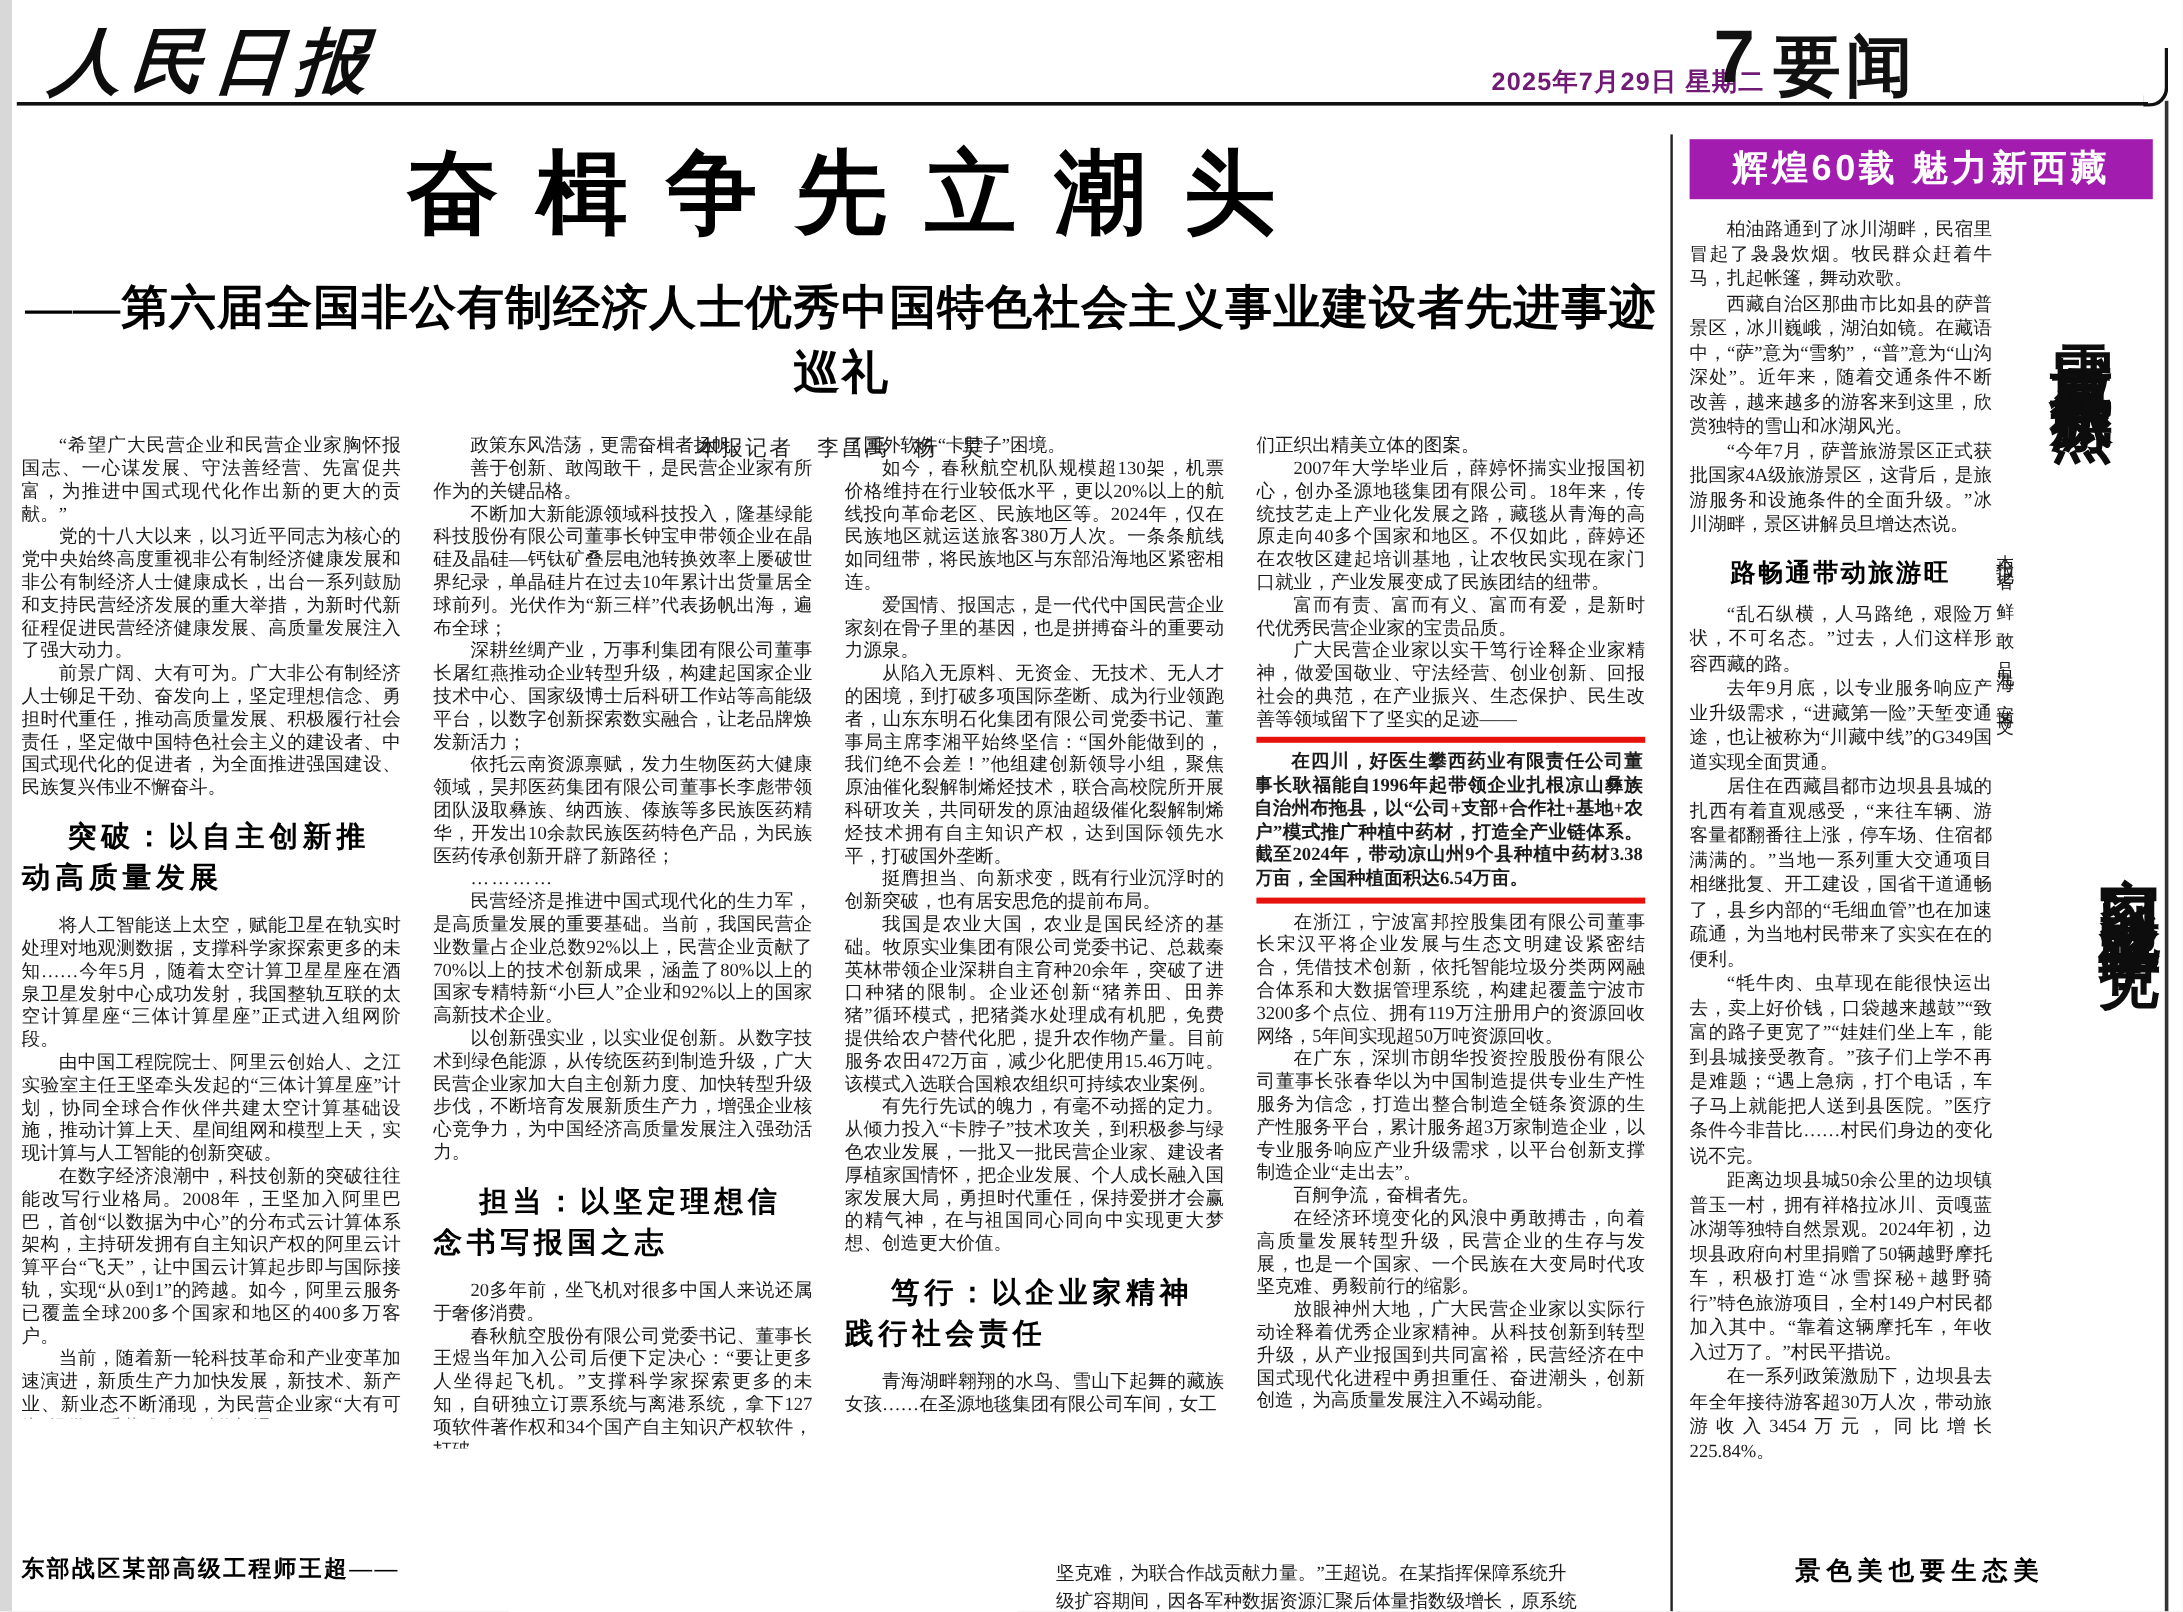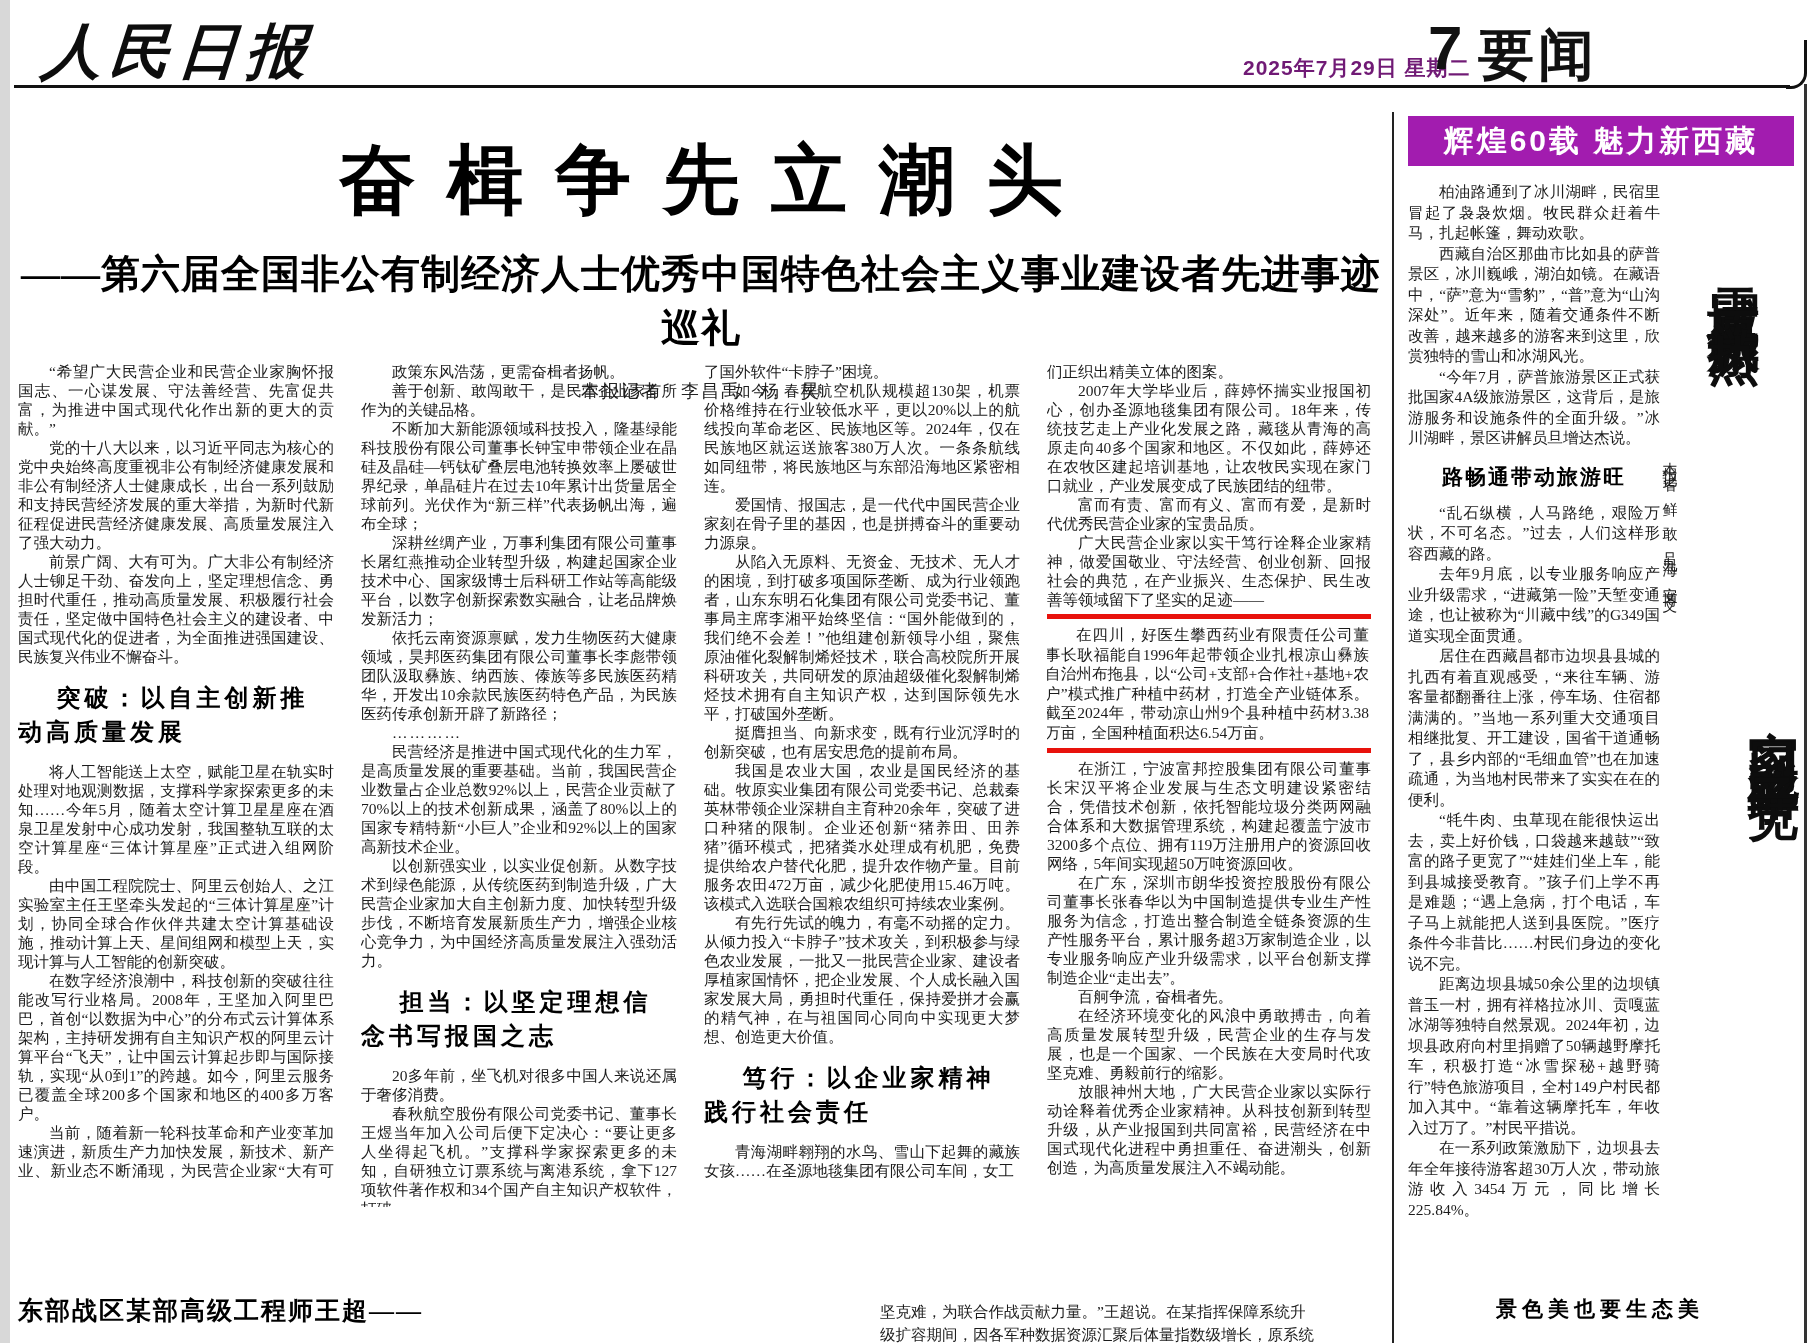--- a/index.html
+++ b/index.html
@@ -13,40 +13,40 @@
                font-weight:bold;font-size:21px;letter-spacing:1px;color:#701a75;}
   .page-num{position:absolute;left:1428px;top:12px;font-family:"Liberation Sans","DejaVu Sans",sans-serif;
             font-size:62px;font-weight:bold;color:#111;}
   .section-name{position:absolute;left:1478px;top:18px;font-size:56px;font-weight:bold;letter-spacing:4px;color:#111;}
   .header-rule{position:absolute;left:14px;top:85px;width:1776px;border-top:3px solid #111;}
   .header-corner{position:absolute;left:1786px;top:40px;width:18px;height:46px;
                  border-right:3px solid #111;border-bottom:3px solid #111;border-bottom-right-radius:16px;}
   .right-border{position:absolute;left:1804px;top:84px;height:1259px;border-left:3px solid #333;}
   .main-sidebar-divider{position:absolute;left:1392px;top:112px;height:1231px;border-left:2px solid #222;}
   
-  .title-block{position:absolute;left:15px;top:106px;width:1372px;text-align:center;}
+  .title-block{position:absolute;left:15px;top:88px;width:1372px;text-align:center;}
   .headline{margin:30px 0 0 0;font-family:"Liberation Sans","DejaVu Sans",sans-serif;font-weight:900;
             font-size:76px;line-height:1.15;letter-spacing:0.42em;text-indent:0.42em;color:#000;}
   .subheadline{margin:24px 0 0 0;font-size:39px;font-weight:bold;letter-spacing:1px;color:#000;}
   .byline{margin:24px 0 0 0;font-size:18px;letter-spacing:2px;color:#222;}
   
   .col{position:absolute;top:362px;width:316px;overflow:hidden;text-align:justify;}
   .col-1{left:18px;height:820px;}
   .col-2{left:361px;height:845px;}
   .col-3{left:704px;height:981px;}
   .col-4{left:1047px;width:324px;height:981px;}
   .para{margin:0;font-size:15.5px;line-height:19px;text-indent:2em;}
   .para.no-indent{text-indent:0;}
   .para.dots{letter-spacing:2px;}
   .sec-head{margin:15px 0 13px 0;font-family:"Liberation Sans","DejaVu Sans",sans-serif;font-weight:bold;
             font-size:24px;line-height:34px;letter-spacing:4px;text-indent:1.6em;color:#000;text-align:left;}
   .highlight-box{border:5px solid #e8120c;padding:6px 9px;margin:5px -12px 6px -16px;background:#fff;}
-  .highlight-box .para{line-height:19.5px;}
+  .highlight-box .para{line-height:19.5px;font-weight:bold;}
   
-  .bottom-kicker{position:absolute;left:18px;top:1294px;font-size:25px;font-weight:bold;
+  .bottom-kicker{position:absolute;left:18px;top:1294px;font-size:19px;font-weight:bold;
                  letter-spacing:2px;color:#000;}
   .bottom-fragments{position:absolute;left:880px;top:1300px;width:508px;text-align:justify;}
   .frag{margin:0;font-size:15.5px;line-height:23px;text-indent:0;}
   
   .side-banner{position:absolute;left:1408px;top:116px;width:386px;height:50px;background:#a21caf;
                color:#ffffff;font-family:"Liberation Sans","DejaVu Sans",sans-serif;font-weight:bold;
                font-size:30px;line-height:50px;text-align:center;letter-spacing:3px;}
   .side-col{position:absolute;left:1408px;top:182px;width:252px;height:1100px;overflow:hidden;text-align:justify;}
   .side-col .para{font-size:15.5px;line-height:20.5px;}
   .side-subhead{margin:14px 0 12px 0;font-family:"Liberation Sans","DejaVu Sans",sans-serif;font-weight:bold;

